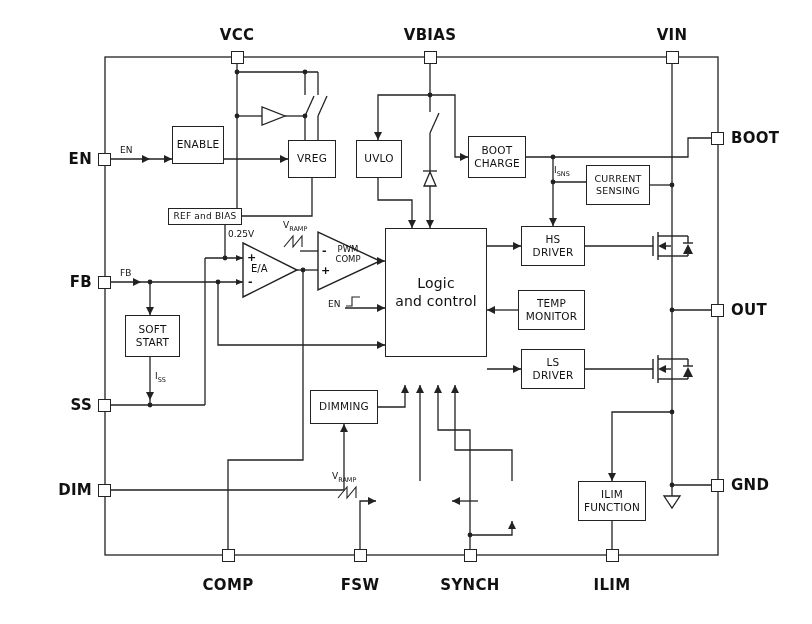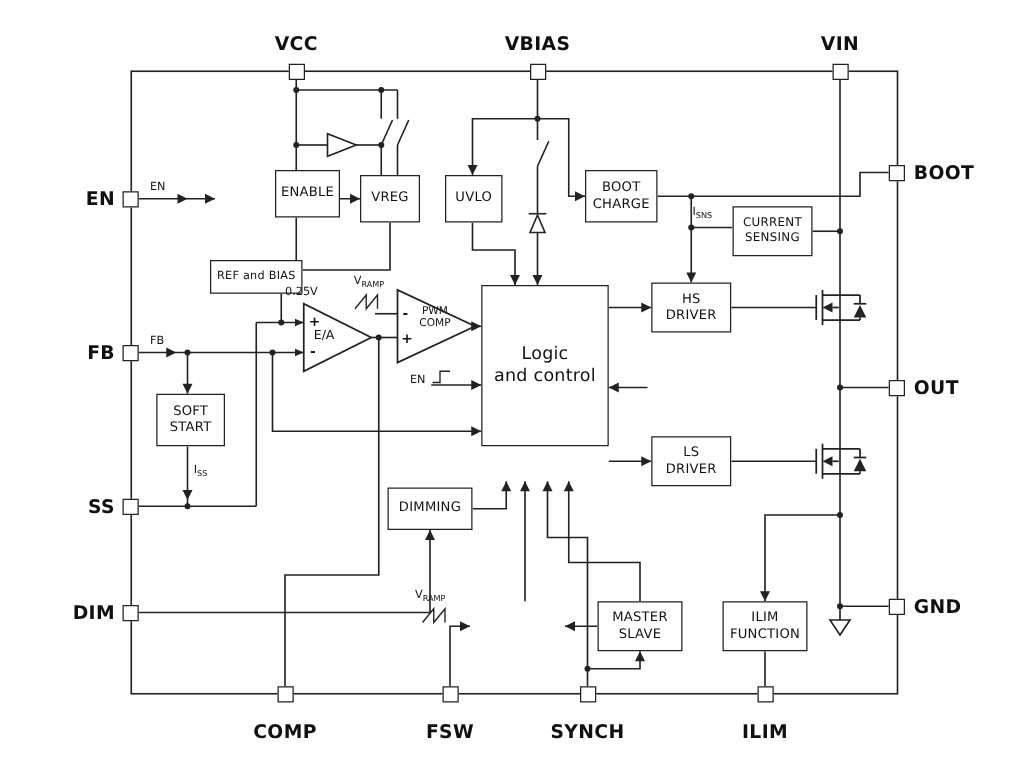--- a/index.html
+++ b/index.html
@@ -205,39 +205,39 @@
       <polygon points="438,385 434,393 442,393"></polygon>
       <polygon points="455,385 451,393 459,393"></polygon>
       <polygon points="344,424 340,432 348,432"></polygon>
       <polygon points="376,501 368,497 368,505"></polygon>
       <polygon points="452,501 460,497 460,505"></polygon>
       <polygon points="512,521 508,529 516,529"></polygon>
       <polygon points="612,481 608,473 616,473"></polygon>
     </g>
   </svg>
 
-  <div class="block" style="left:172px;top:136px;width:52px;height:38px;margin-left:48px;">ENABLE</div>
+  <div class="block" style="left:172px;top:126px;width:52px;height:38px;">ENABLE</div>
   <div class="block" style="left:288px;top:140px;width:48px;height:38px;">VREG</div>
   <div class="block" style="left:356px;top:140px;width:46px;height:38px;">UVLO</div>
   <div class="block" style="left:468px;top:136px;width:58px;height:42px;">BOOT
 CHARGE</div>
   <div class="block" style="left:586px;top:165px;width:64px;height:40px;font-size:9.5px;">CURRENT
 SENSING</div>
   <div class="block" style="left:521px;top:226px;width:64px;height:40px;">HS
 DRIVER</div>
+  <div class="block" style="left:518px;top:290px;width:67px;height:40px;">TEMP
+MONITOR</div>
   <div class="block" style="left:521px;top:349px;width:64px;height:40px;">LS
 DRIVER</div>
   <div class="block" style="left:385px;top:228px;width:102px;height:129px;font-size:14px;">Logic
 and control</div>
-  <div class="block" style="left:168px;top:208px;width:74px;height:27px;font-size:9px;">REF and BIAS</div>
+  <div class="block" style="left:168px;top:208px;width:74px;height:17px;font-size:9px;">REF and BIAS</div>
   <div class="block" style="left:125px;top:315px;width:55px;height:42px;">SOFT
 START</div>
   <div class="block" style="left:310px;top:390px;width:68px;height:34px;">DIMMING</div>
-  <div class="block" style="left:478px;top:481px;width:68px;height:40px;">MASTER
-SLAVE</div>
   <div class="block" style="left:578px;top:481px;width:68px;height:40px;">ILIM
 FUNCTION</div>
 
   <div class="tri-label" style="left:251px;top:263px;font-size:10px;">E/A</div>
   <div class="tri-label ctr" style="left:326px;top:244px;width:44px;font-size:8.5px;">PWM
 COMP</div>
   <div class="sign" style="left:247px;top:253px;">+</div>
   <div class="sign" style="left:248px;top:277px;">-</div>
   <div class="sign" style="left:322px;top:246px;">-</div>
   <div class="sign" style="left:321px;top:266px;">+</div>

